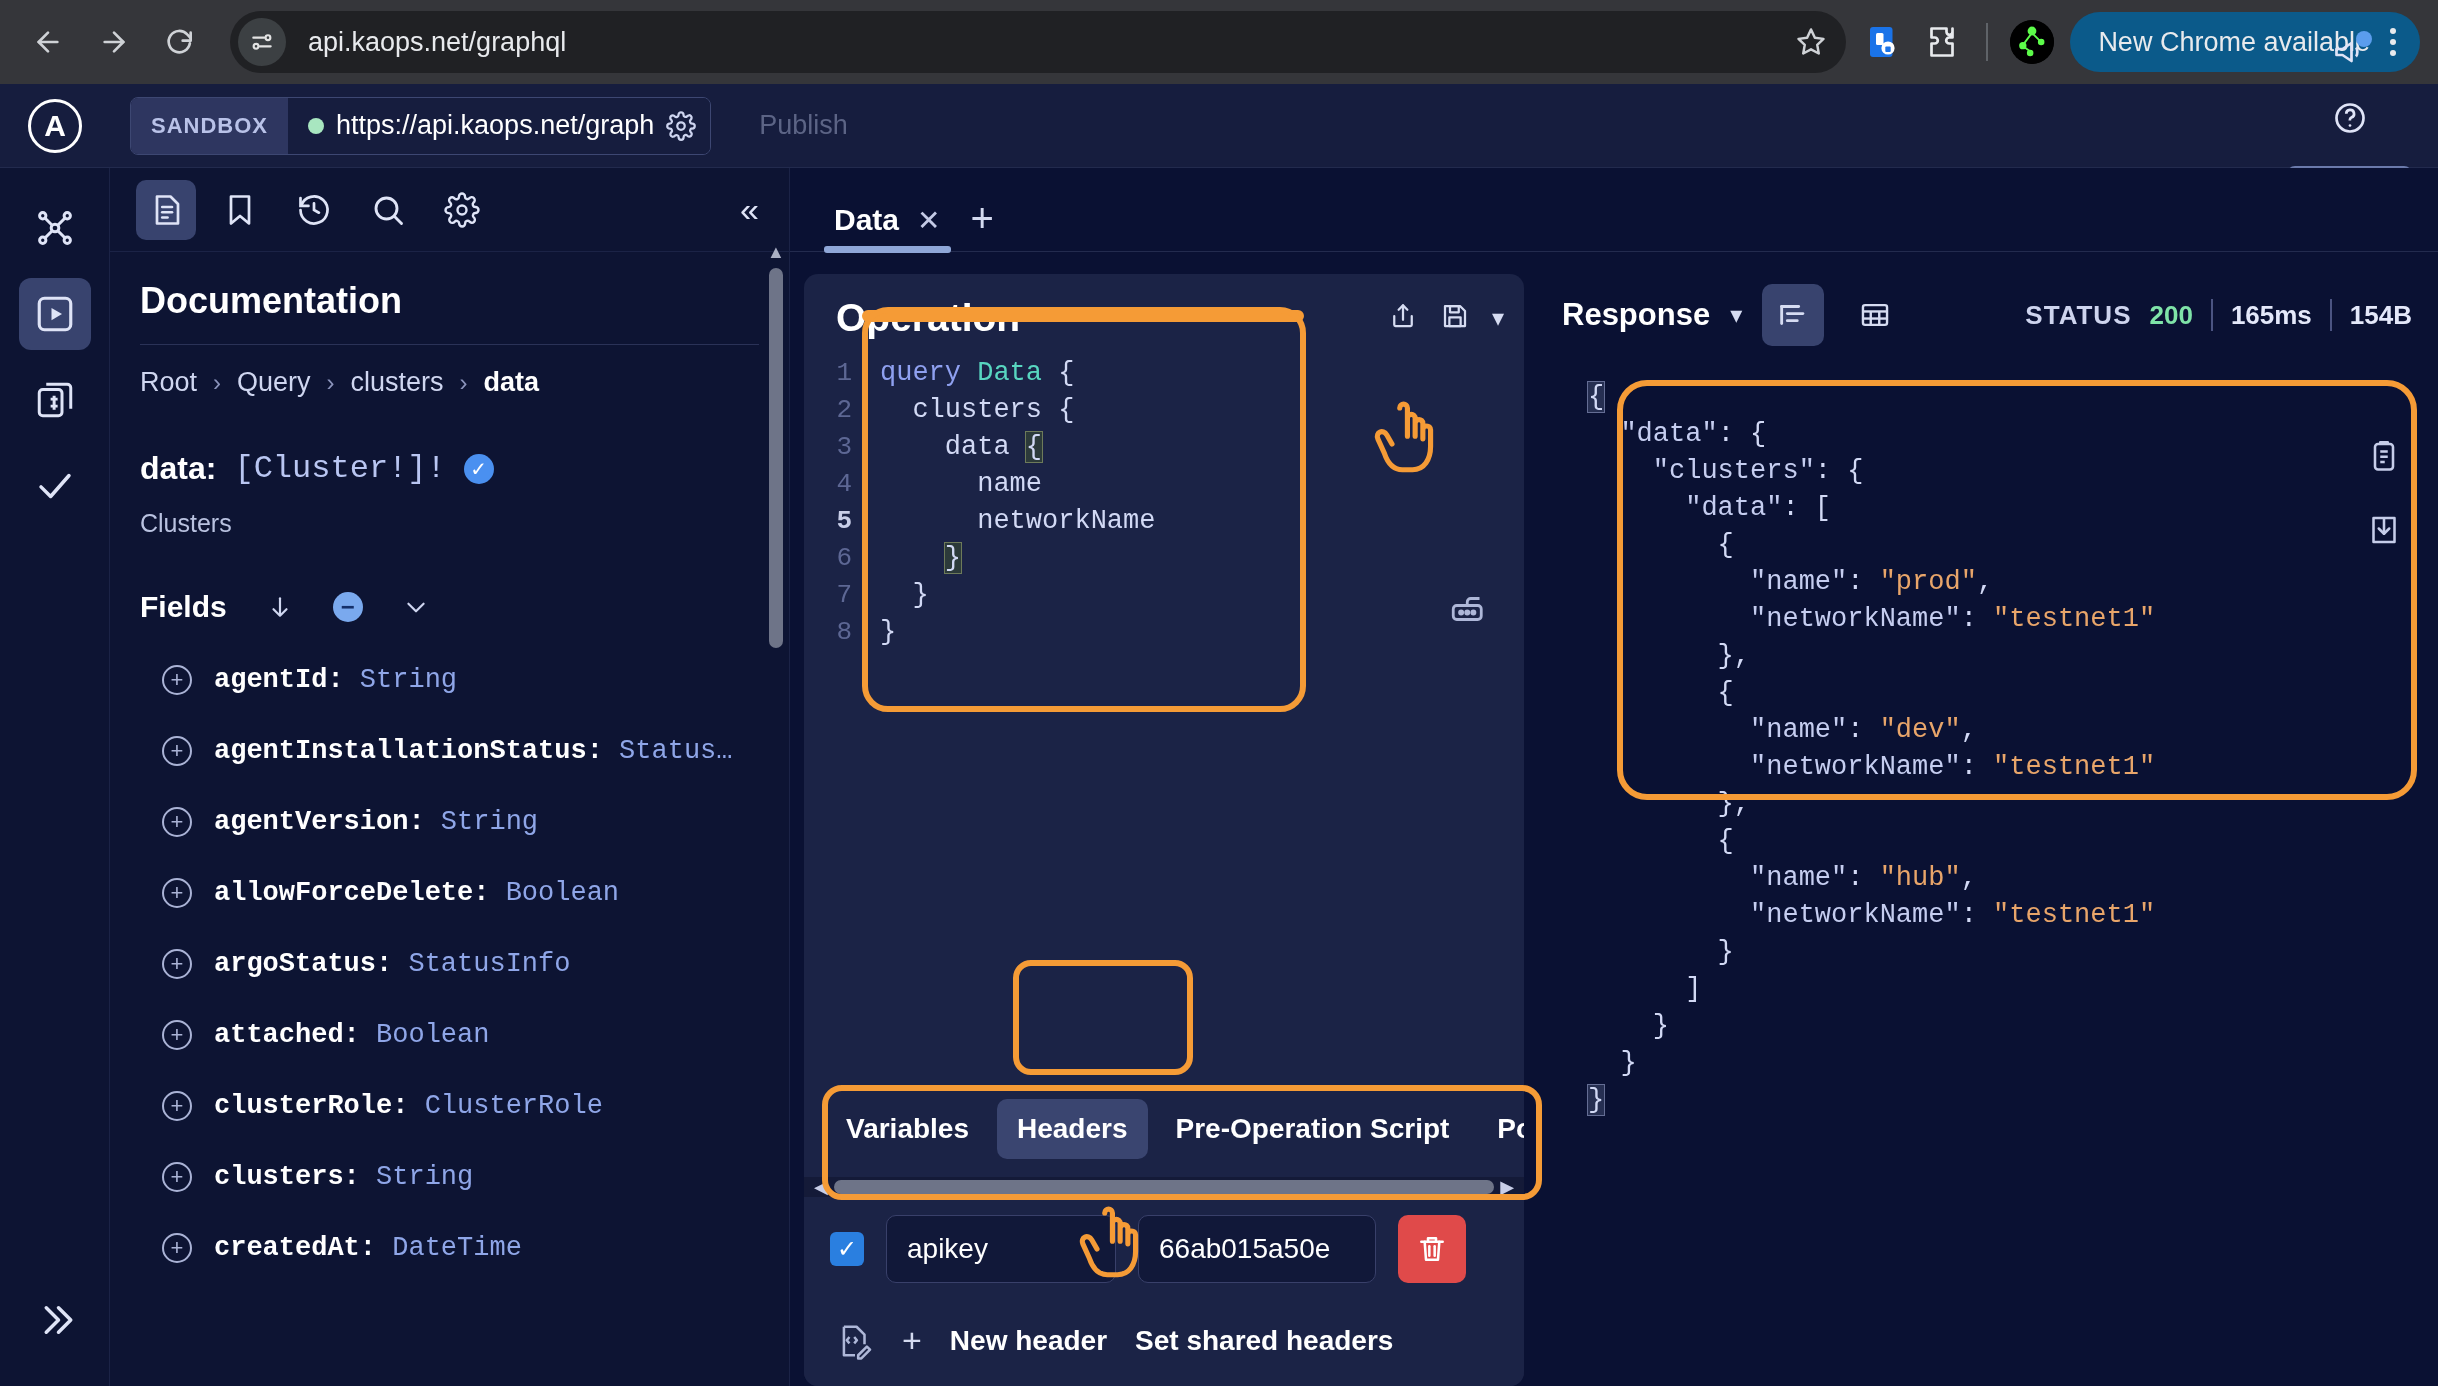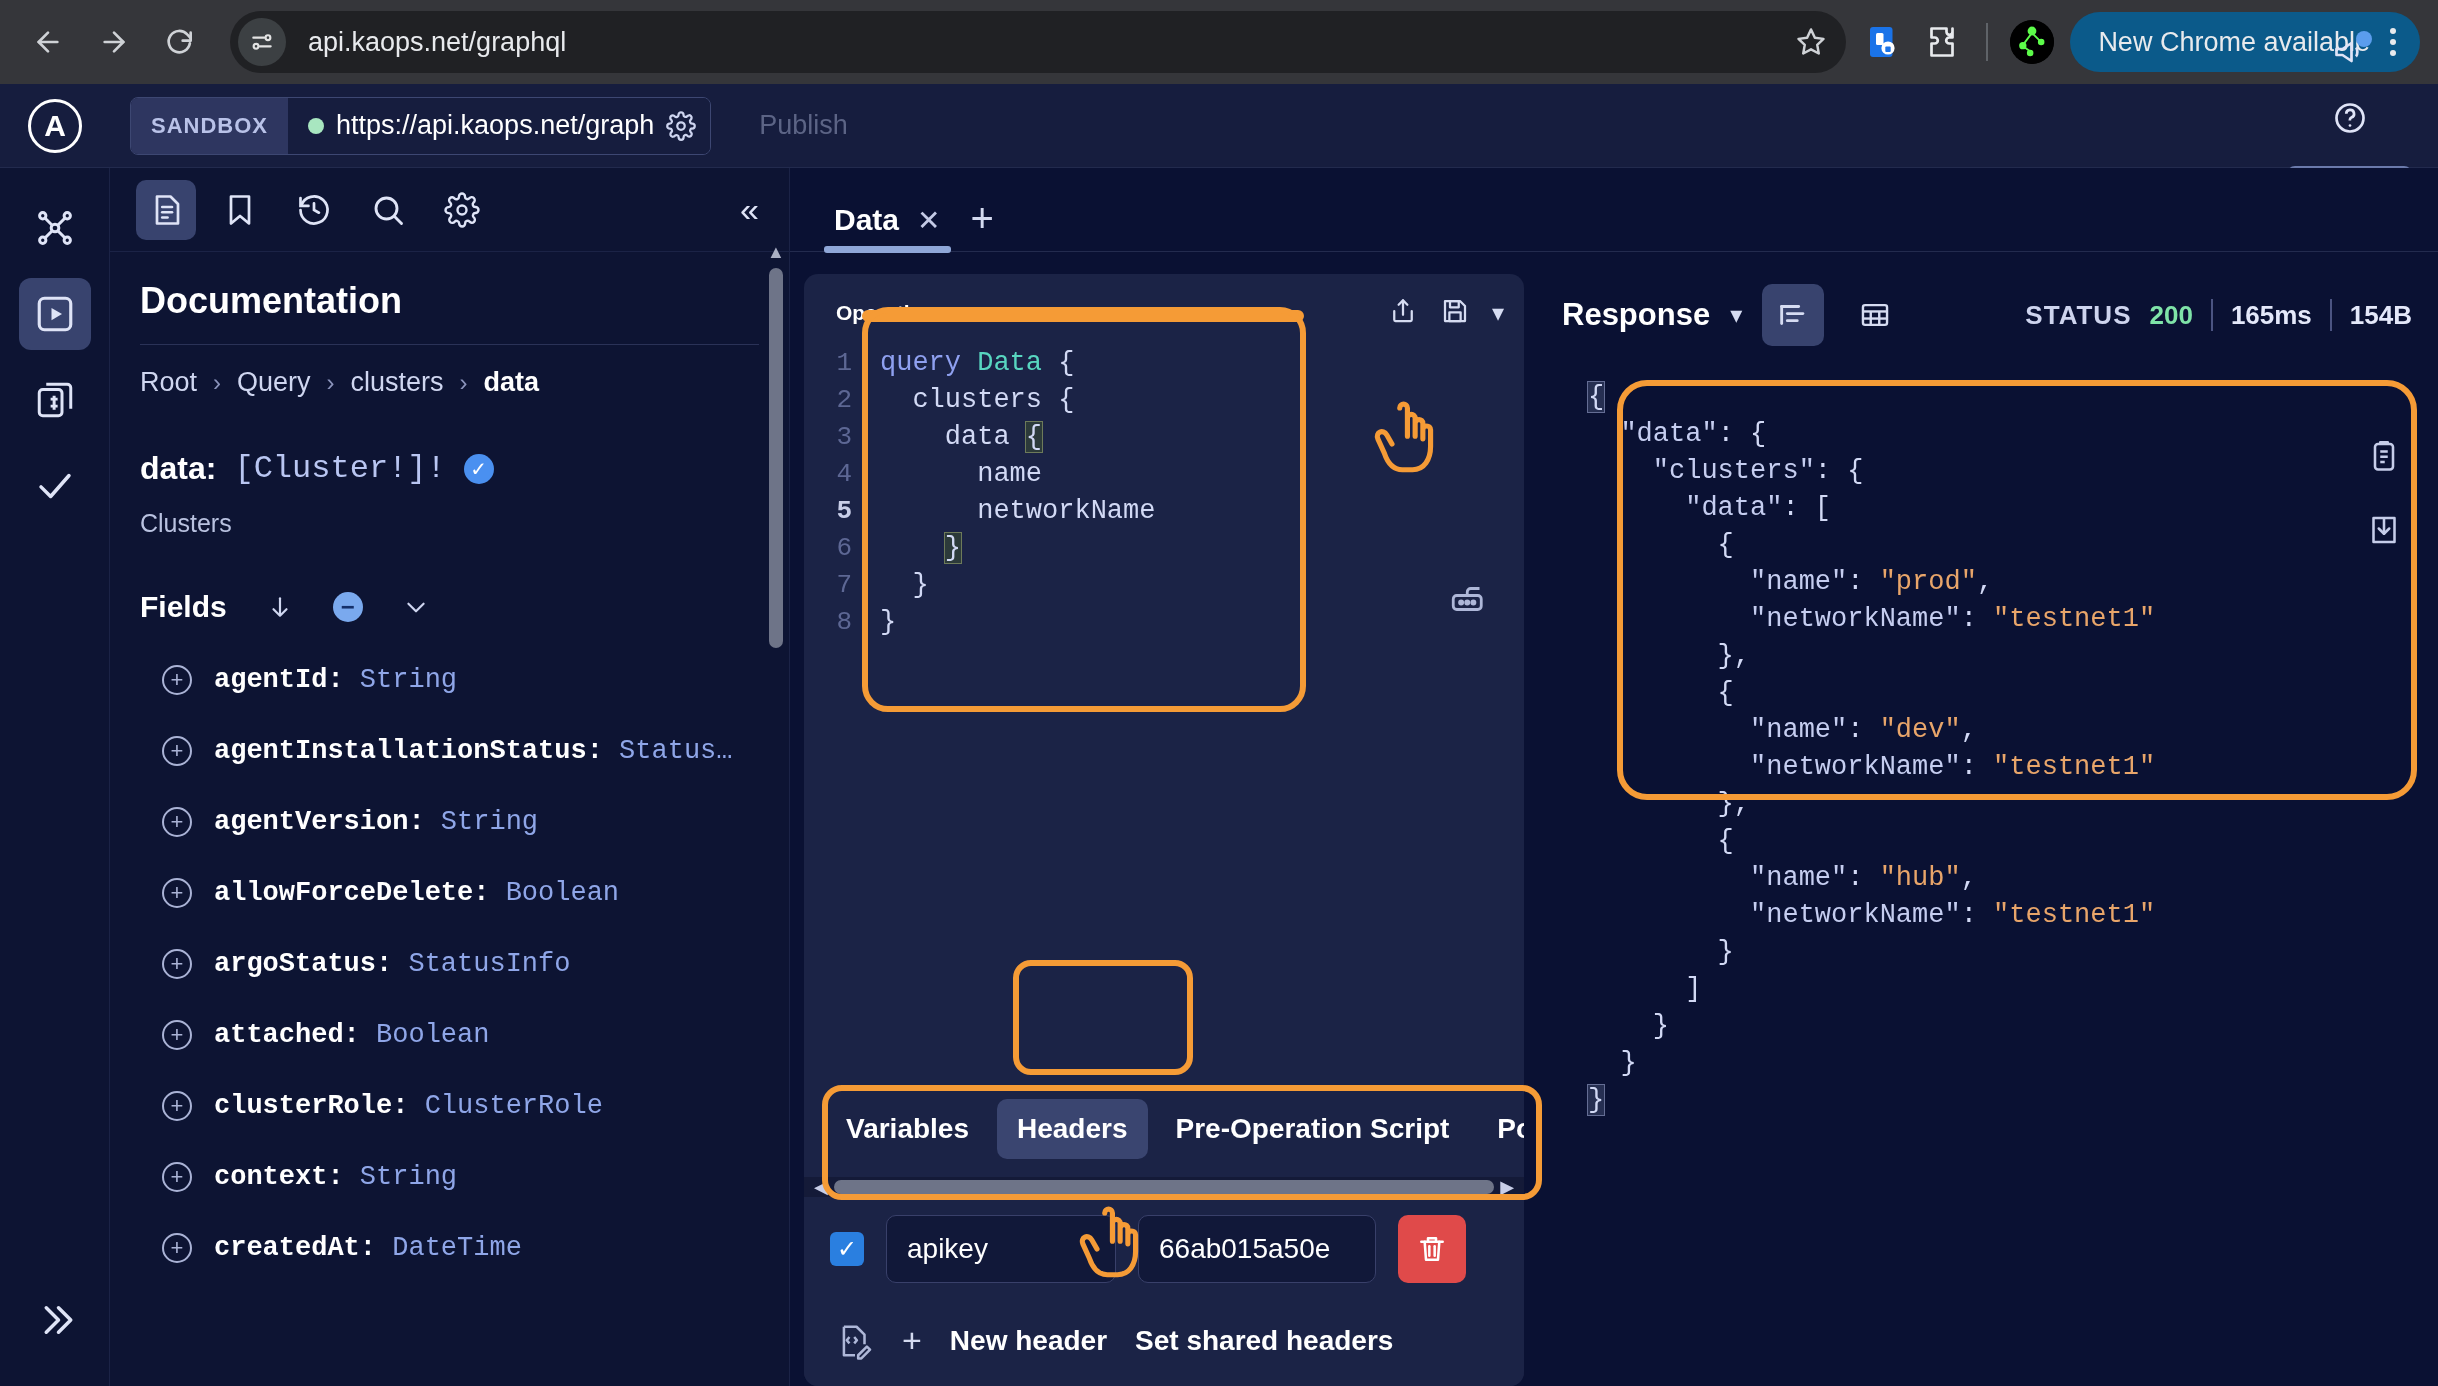--- a/index.html
+++ b/index.html
@@ -207,21 +207,21 @@
   }
   .tab-add { color: #d4daf0; font-size: 40px; padding-bottom: 10px; }
 
   .panes { flex: 1 1 auto; display: flex; padding: 22px 0 0 0; gap: 0; }
 
   
   .op-col { width: 720px; flex: 0 0 auto; margin-left: 14px; display: flex; flex-direction: column;
     background: #1b2346; border-radius: 14px; overflow: hidden; position: relative; }
   .op-card { position: relative; }
   .op-head { display: flex; align-items: center; padding: 22px 20px 0 32px; gap: 18px; }
-  .op-title { color: #fff; font-size: 21px; font-weight: bold; }
+  .op-title { color: #fff; font-size: 39px; font-weight: bold; }
   .op-head-icons { display: flex; align-items: center; gap: 22px; margin-left: auto; color: #d6dcf2; }
   .op-head-icons svg { width: 30px; height: 30px; }
   .chev-sm { color: #d6dcf2; font-size: 24px; }
   .code-area { padding: 18px 0 0 24px; font-family: "Liberation Mono", monospace; font-size: 27px; }
   .code-line { display: flex; align-items: flex-start; height: 37px; }
   .ln { width: 52px; color: #5d6794; text-align: right; padding-right: 28px; flex: 0 0 auto; font-size: 26px;}
   .ln.cur { color: #c8cee8; font-weight: bold; }
   .code-txt { white-space: pre; }
   .kw { color: #8fa0f0; }
   .op-name { color: #58d6c0; }
@@ -550,21 +550,21 @@
         <div class="field-row">
           <span class="plus-circle">+</span>
           <span class="field-text"><span class="fname">attached:</span> <span class="ftype">Boolean</span></span>
         </div>
         <div class="field-row">
           <span class="plus-circle">+</span>
           <span class="field-text"><span class="fname">clusterRole:</span> <span class="ftype">ClusterRole</span></span>
         </div>
         <div class="field-row">
           <span class="plus-circle">+</span>
-          <span class="field-text"><span class="fname">context:</span> <span class="ftype">String</span></span>
+          <span class="field-text"><span class="fname">clusters:</span> <span class="ftype">String</span></span>
         </div>
         <div class="field-row">
           <span class="plus-circle">+</span>
           <span class="field-text"><span class="fname">createdAt:</span> <span class="ftype">DateTime</span></span>
         </div>
       </div>
     </div>
 
     <div class="doc-scroll-arrow">▲</div>
     <div class="doc-scroll"></div>

